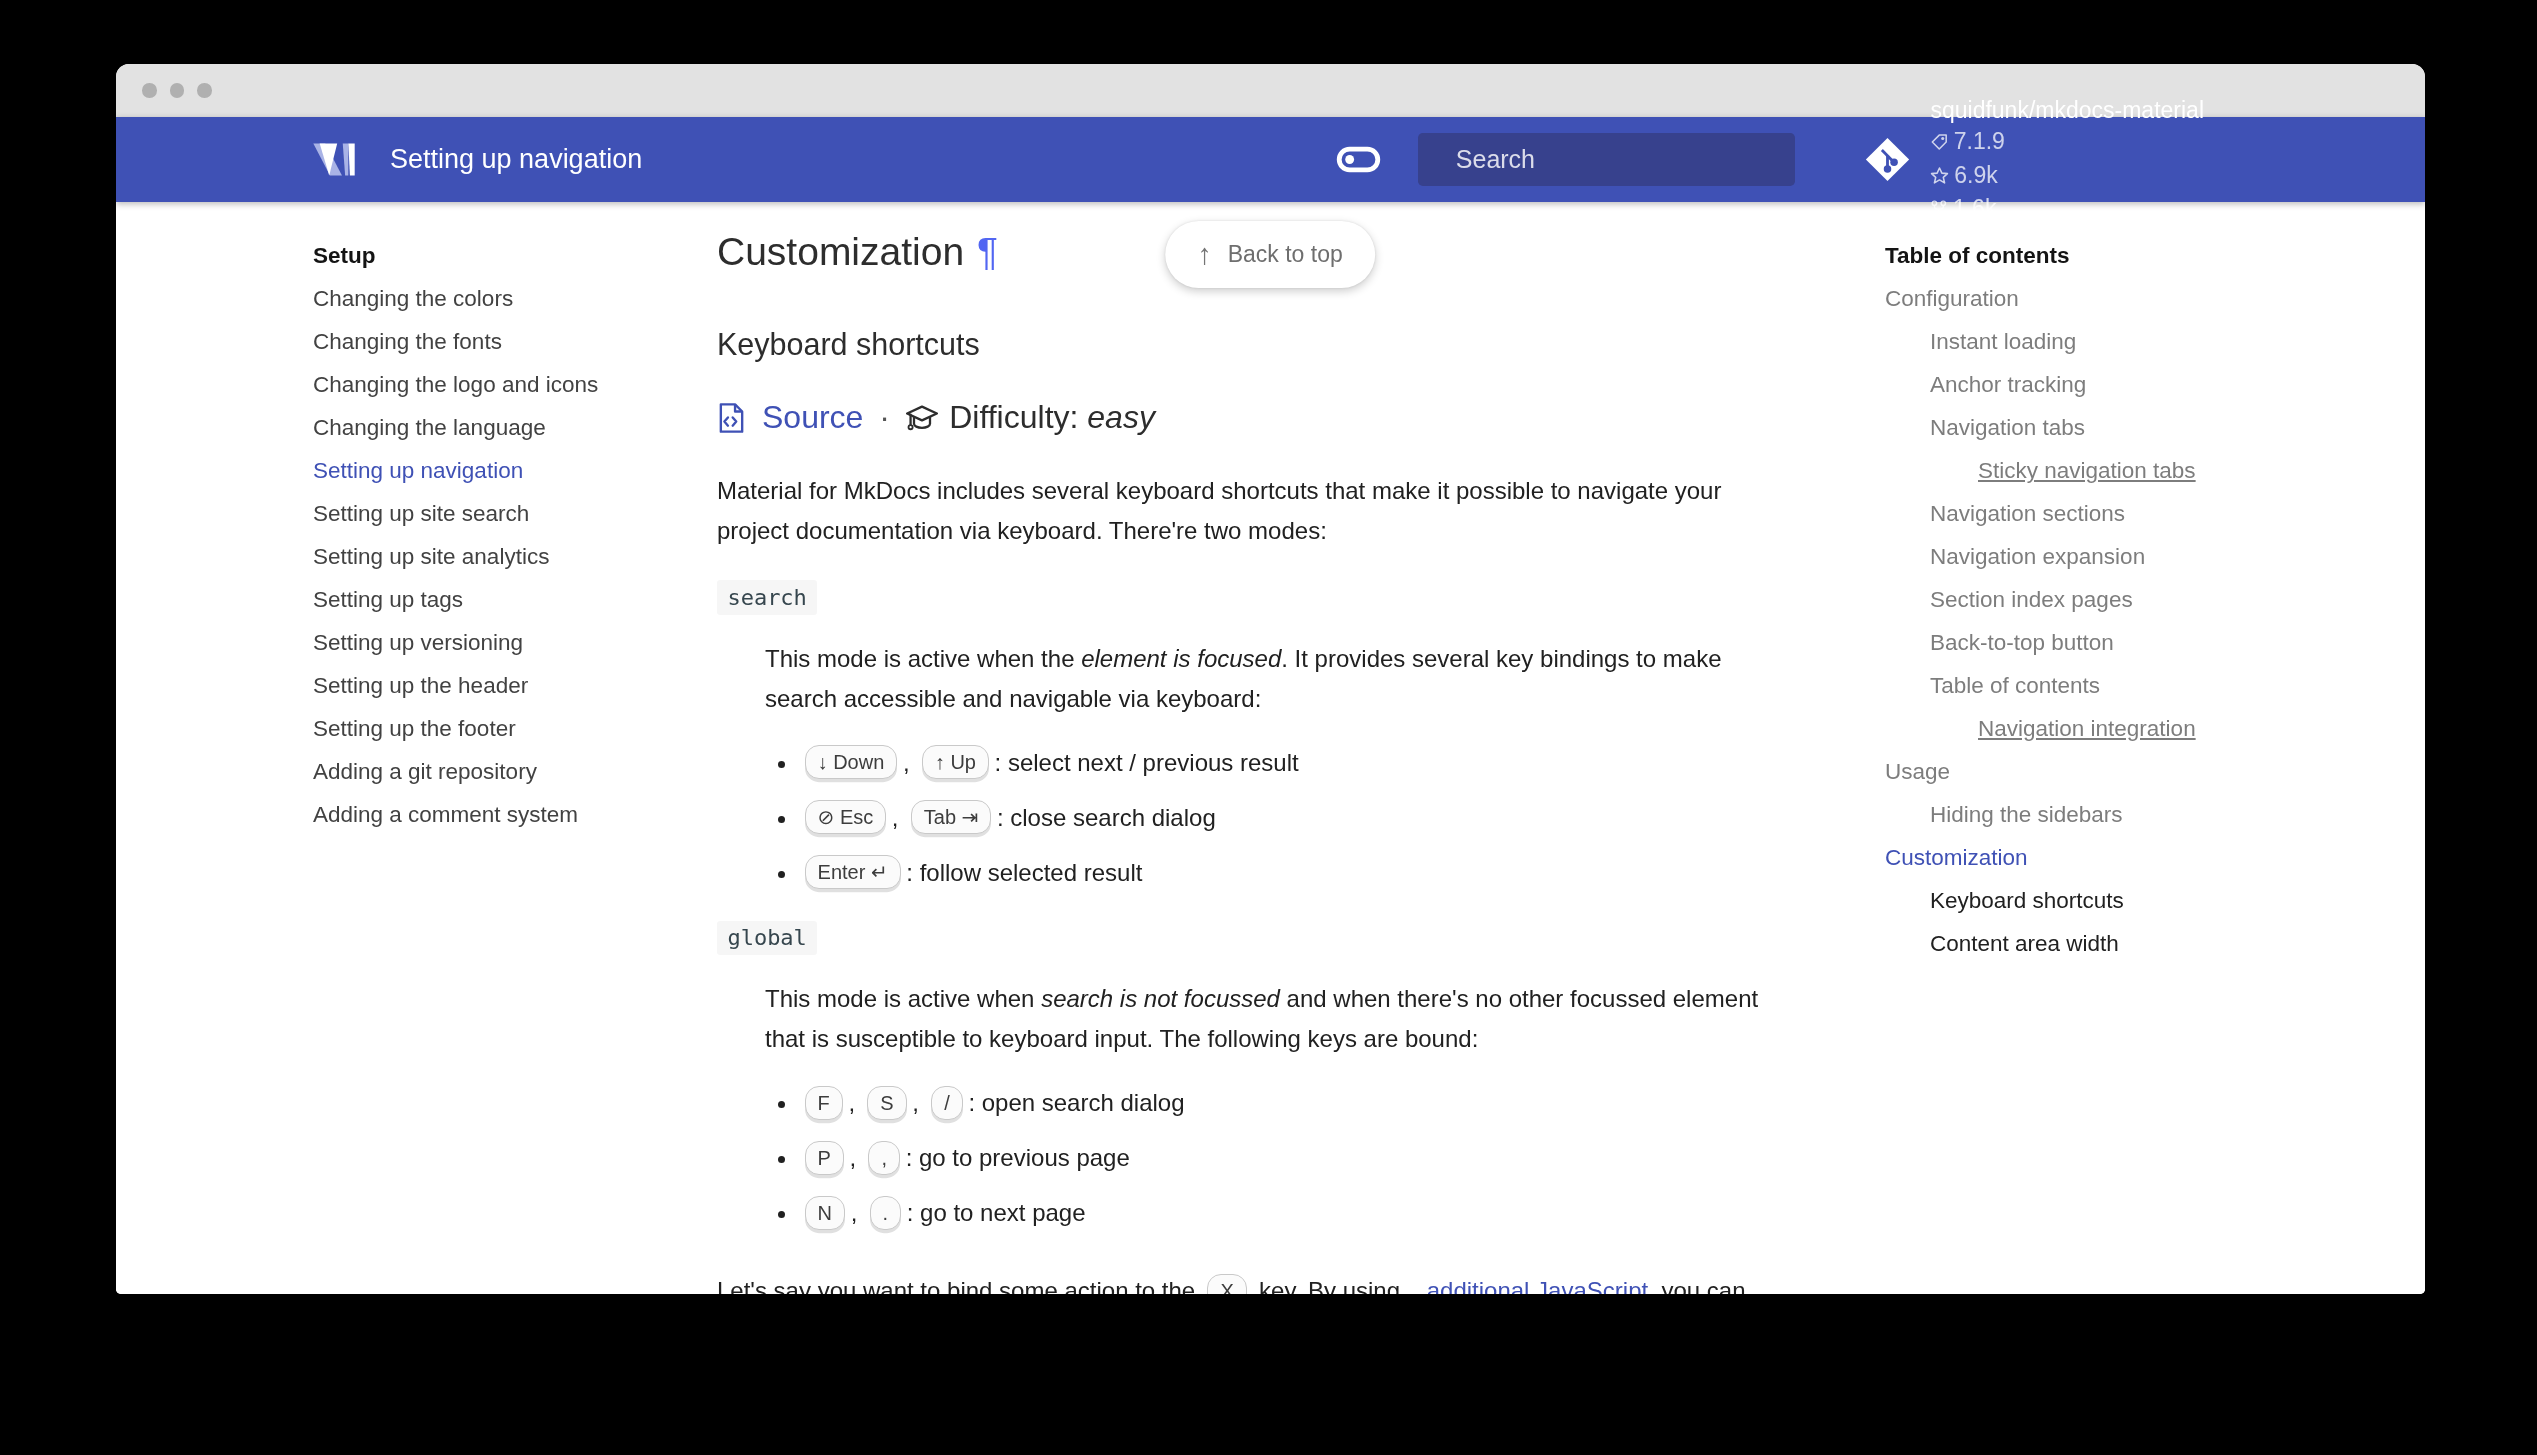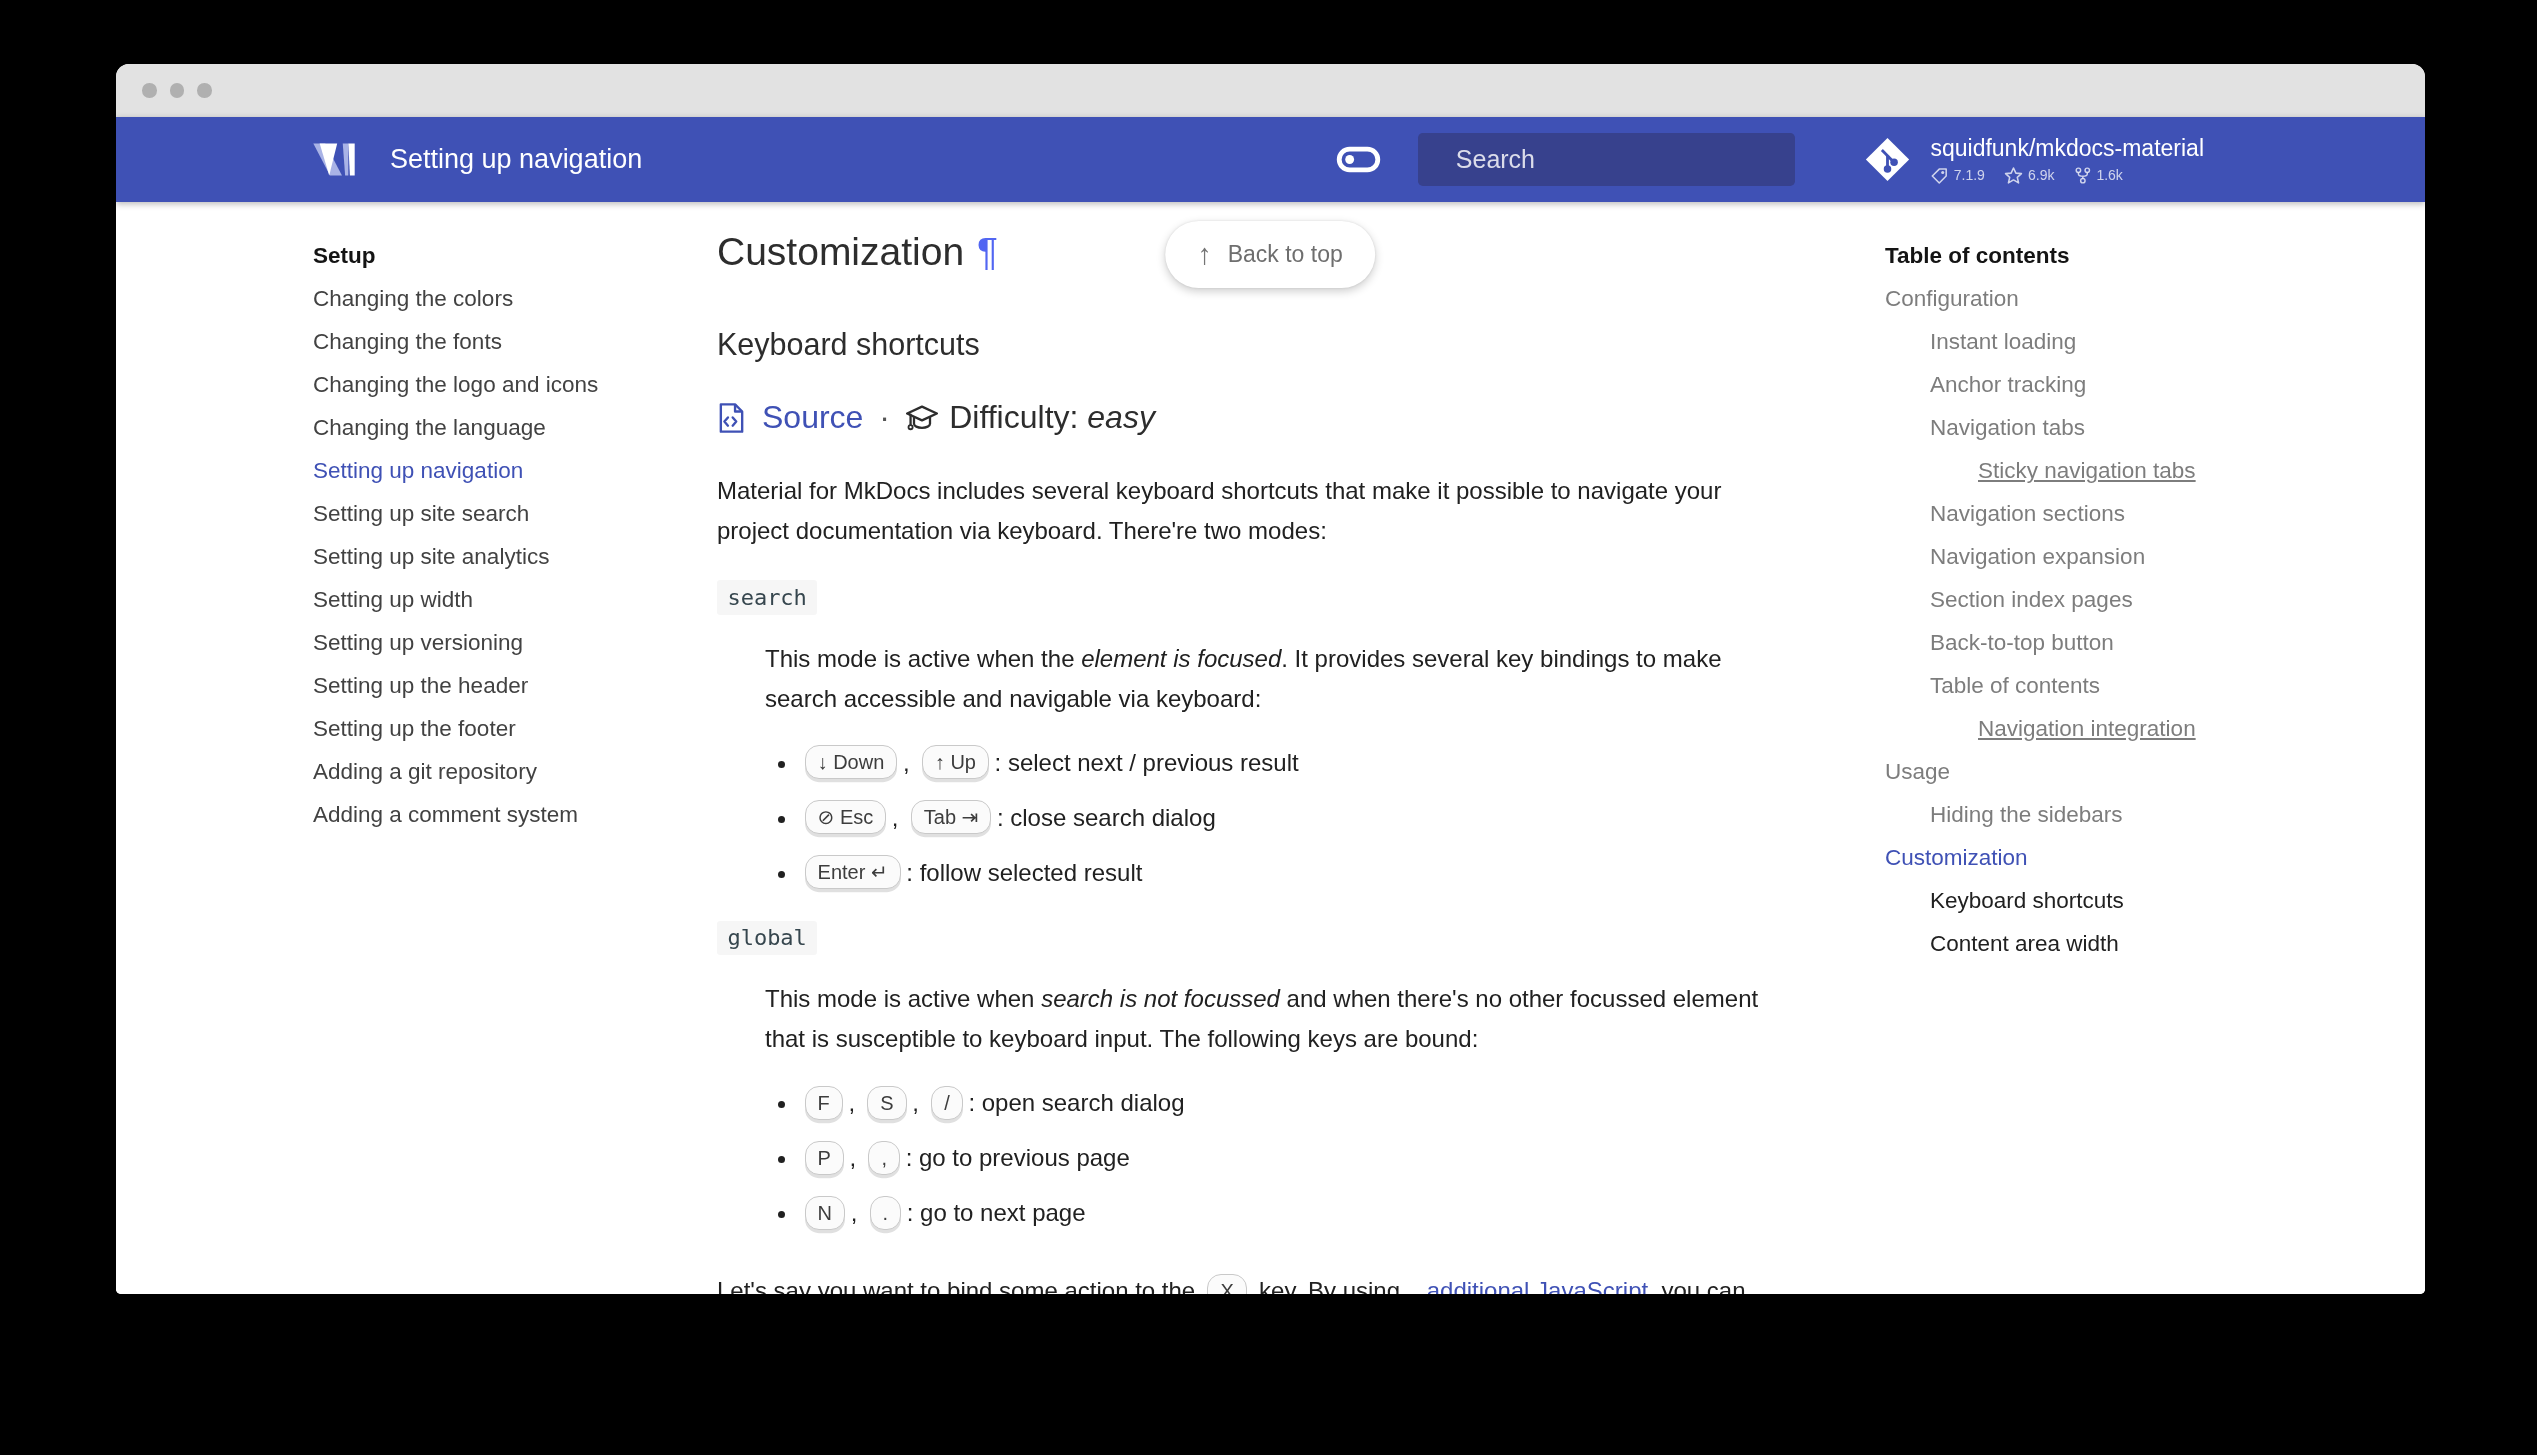--- a/index.html
+++ b/index.html
@@ -10,21 +10,21 @@
   
   .header{height:85px;background:#3f51b5;display:flex;align-items:center;padding:0 221px 0 197px;color:#fff;position:relative;z-index:3;box-shadow:0 2.4px 6.4px rgba(0,0,0,.28);}
   .logo{flex:none;display:flex;align-items:center;}
   .page-title{font-size:27px;margin-left:35px;white-space:nowrap;}
   .toggle{margin-left:auto;flex:none;display:flex;align-items:center;cursor:pointer;}
   .searchbox{flex:none;width:377px;height:53px;margin-left:37px;background:#37418d;border-radius:4.8px;display:flex;align-items:center;padding:0 17.7px;box-sizing:border-box;}
   .searchbox input{flex:1;background:transparent;border:0;outline:0;color:#fff;font-size:25px;margin-left:17.7px;font-family:"Liberation Sans",sans-serif;}
   .searchbox input::placeholder{color:rgba(255,255,255,.82);}
   .repo{flex:none;display:flex;align-items:center;margin-left:69px;gap:19px;cursor:pointer;}
   .repo-name{font-size:23px;line-height:27px;}
-  .repo-facts{display:flex;align-items:flex-start;gap:6.4px;font-size:14px;color:rgba(255,255,255,.75);margin-top:4px;}
+  .repo-facts{display:flex;align-items:flex-start;gap:6.4px;font-size:23px;color:rgba(255,255,255,.75);margin-top:4px;flex-direction:column;}
   .repo-facts .fact{display:flex;align-items:center;gap:4.8px;margin-right:13px;}
   
   .content{display:flex;height:1092px;overflow:hidden;padding-left:197px;background:#fff;color:#212121;}
   .nav-left{flex:none;width:404px;padding-top:32px;font-size:22.5px;}
   .nav-section{font-weight:bold;color:#141414;line-height:43px;}
   .nav-link{display:block;line-height:43px;color:#424242;text-decoration:none;cursor:pointer;white-space:nowrap;}
   .nav-link.active{color:#3f51b5;}
   .main{flex:none;width:1168px;box-sizing:border-box;padding-right:86px;position:relative;}
   h1{font-size:39px;font-weight:400;color:#2d2d2d;margin:27px 0 0;line-height:45px;}
   .pilcrow{color:#5266f2;margin-left:13px;}
@@ -135,21 +135,21 @@
     <nav class="nav-left">
       <div class="nav-section">Setup</div>
       <div id="nav-left-list">
           <a class="nav-link">Changing the colors</a>
           <a class="nav-link">Changing the fonts</a>
           <a class="nav-link">Changing the logo and icons</a>
           <a class="nav-link">Changing the language</a>
           <a class="nav-link active">Setting up navigation</a>
           <a class="nav-link">Setting up site search</a>
           <a class="nav-link">Setting up site analytics</a>
-          <a class="nav-link">Setting up width</a>
+          <a class="nav-link">Setting up tags</a>
           <a class="nav-link">Setting up versioning</a>
           <a class="nav-link">Setting up the header</a>
           <a class="nav-link">Setting up the footer</a>
           <a class="nav-link">Adding a git repository</a>
           <a class="nav-link">Adding a comment system</a>
         </div>
     </nav>
 
     <main class="main">
       <div class="backtotop">

